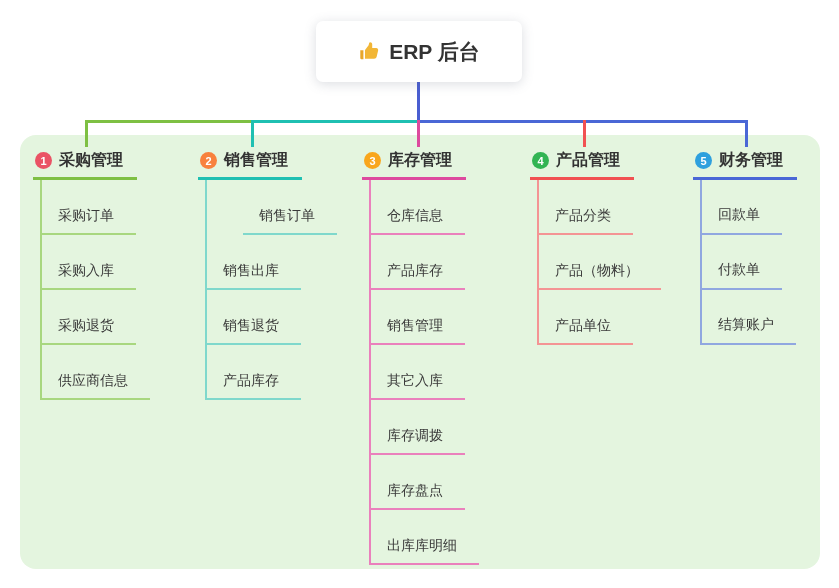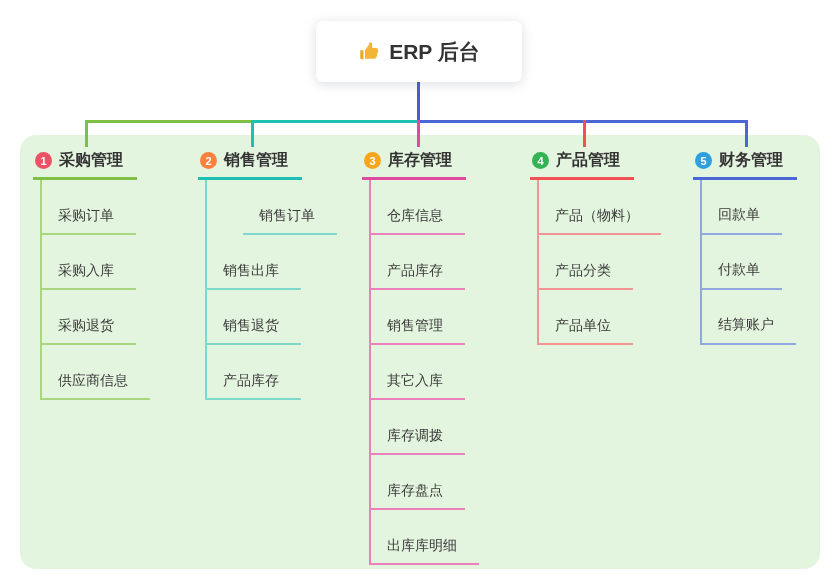--- a/index.html
+++ b/index.html
@@ -85,22 +85,22 @@
           <div class="child" style="border-bottom-color: rgb(234, 128, 188);">销售管理</div>
           <div class="child" style="border-bottom-color: rgb(234, 128, 188);">其它入库</div>
           <div class="child" style="border-bottom-color: rgb(234, 128, 188);">库存调拨</div>
           <div class="child" style="border-bottom-color: rgb(234, 128, 188);">库存盘点</div>
           <div class="child" style="border-bottom-color: rgb(234, 128, 188);">出库库明细</div>
         </div></div>
       <div class="branch" style="left: 530px;"><div class="branch-header" style="border-bottom-color: rgb(241, 81, 82);">
           <span class="badge" style="background: rgb(50, 180, 83);">4</span>
           <span>产品管理</span>
         </div><div class="children" style="border-left-color: rgb(244, 148, 148);">
+          <div class="child" style="border-bottom-color: rgb(244, 148, 148);">产品分类</div>
           <div class="child" style="border-bottom-color: rgb(244, 148, 148);">产品（物料）</div>
-          <div class="child" style="border-bottom-color: rgb(244, 148, 148);">产品分类</div>
           <div class="child" style="border-bottom-color: rgb(244, 148, 148);">产品单位</div>
         </div></div>
       <div class="branch" style="left: 693px;"><div class="branch-header" style="border-bottom-color: rgb(74, 103, 214);">
           <span class="badge" style="background: rgb(46, 160, 222);">5</span>
           <span>财务管理</span>
         </div><div class="children" style="border-left-color: rgb(144, 167, 224); font-family: Liberation Mono, monospace;">
           <div class="child" style="border-bottom-color: rgb(144, 167, 224);">回款单</div>
           <div class="child" style="border-bottom-color: rgb(144, 167, 224);">付款单</div>
           <div class="child" style="border-bottom-color: rgb(144, 167, 224);">结算账户</div>
         </div></div>

